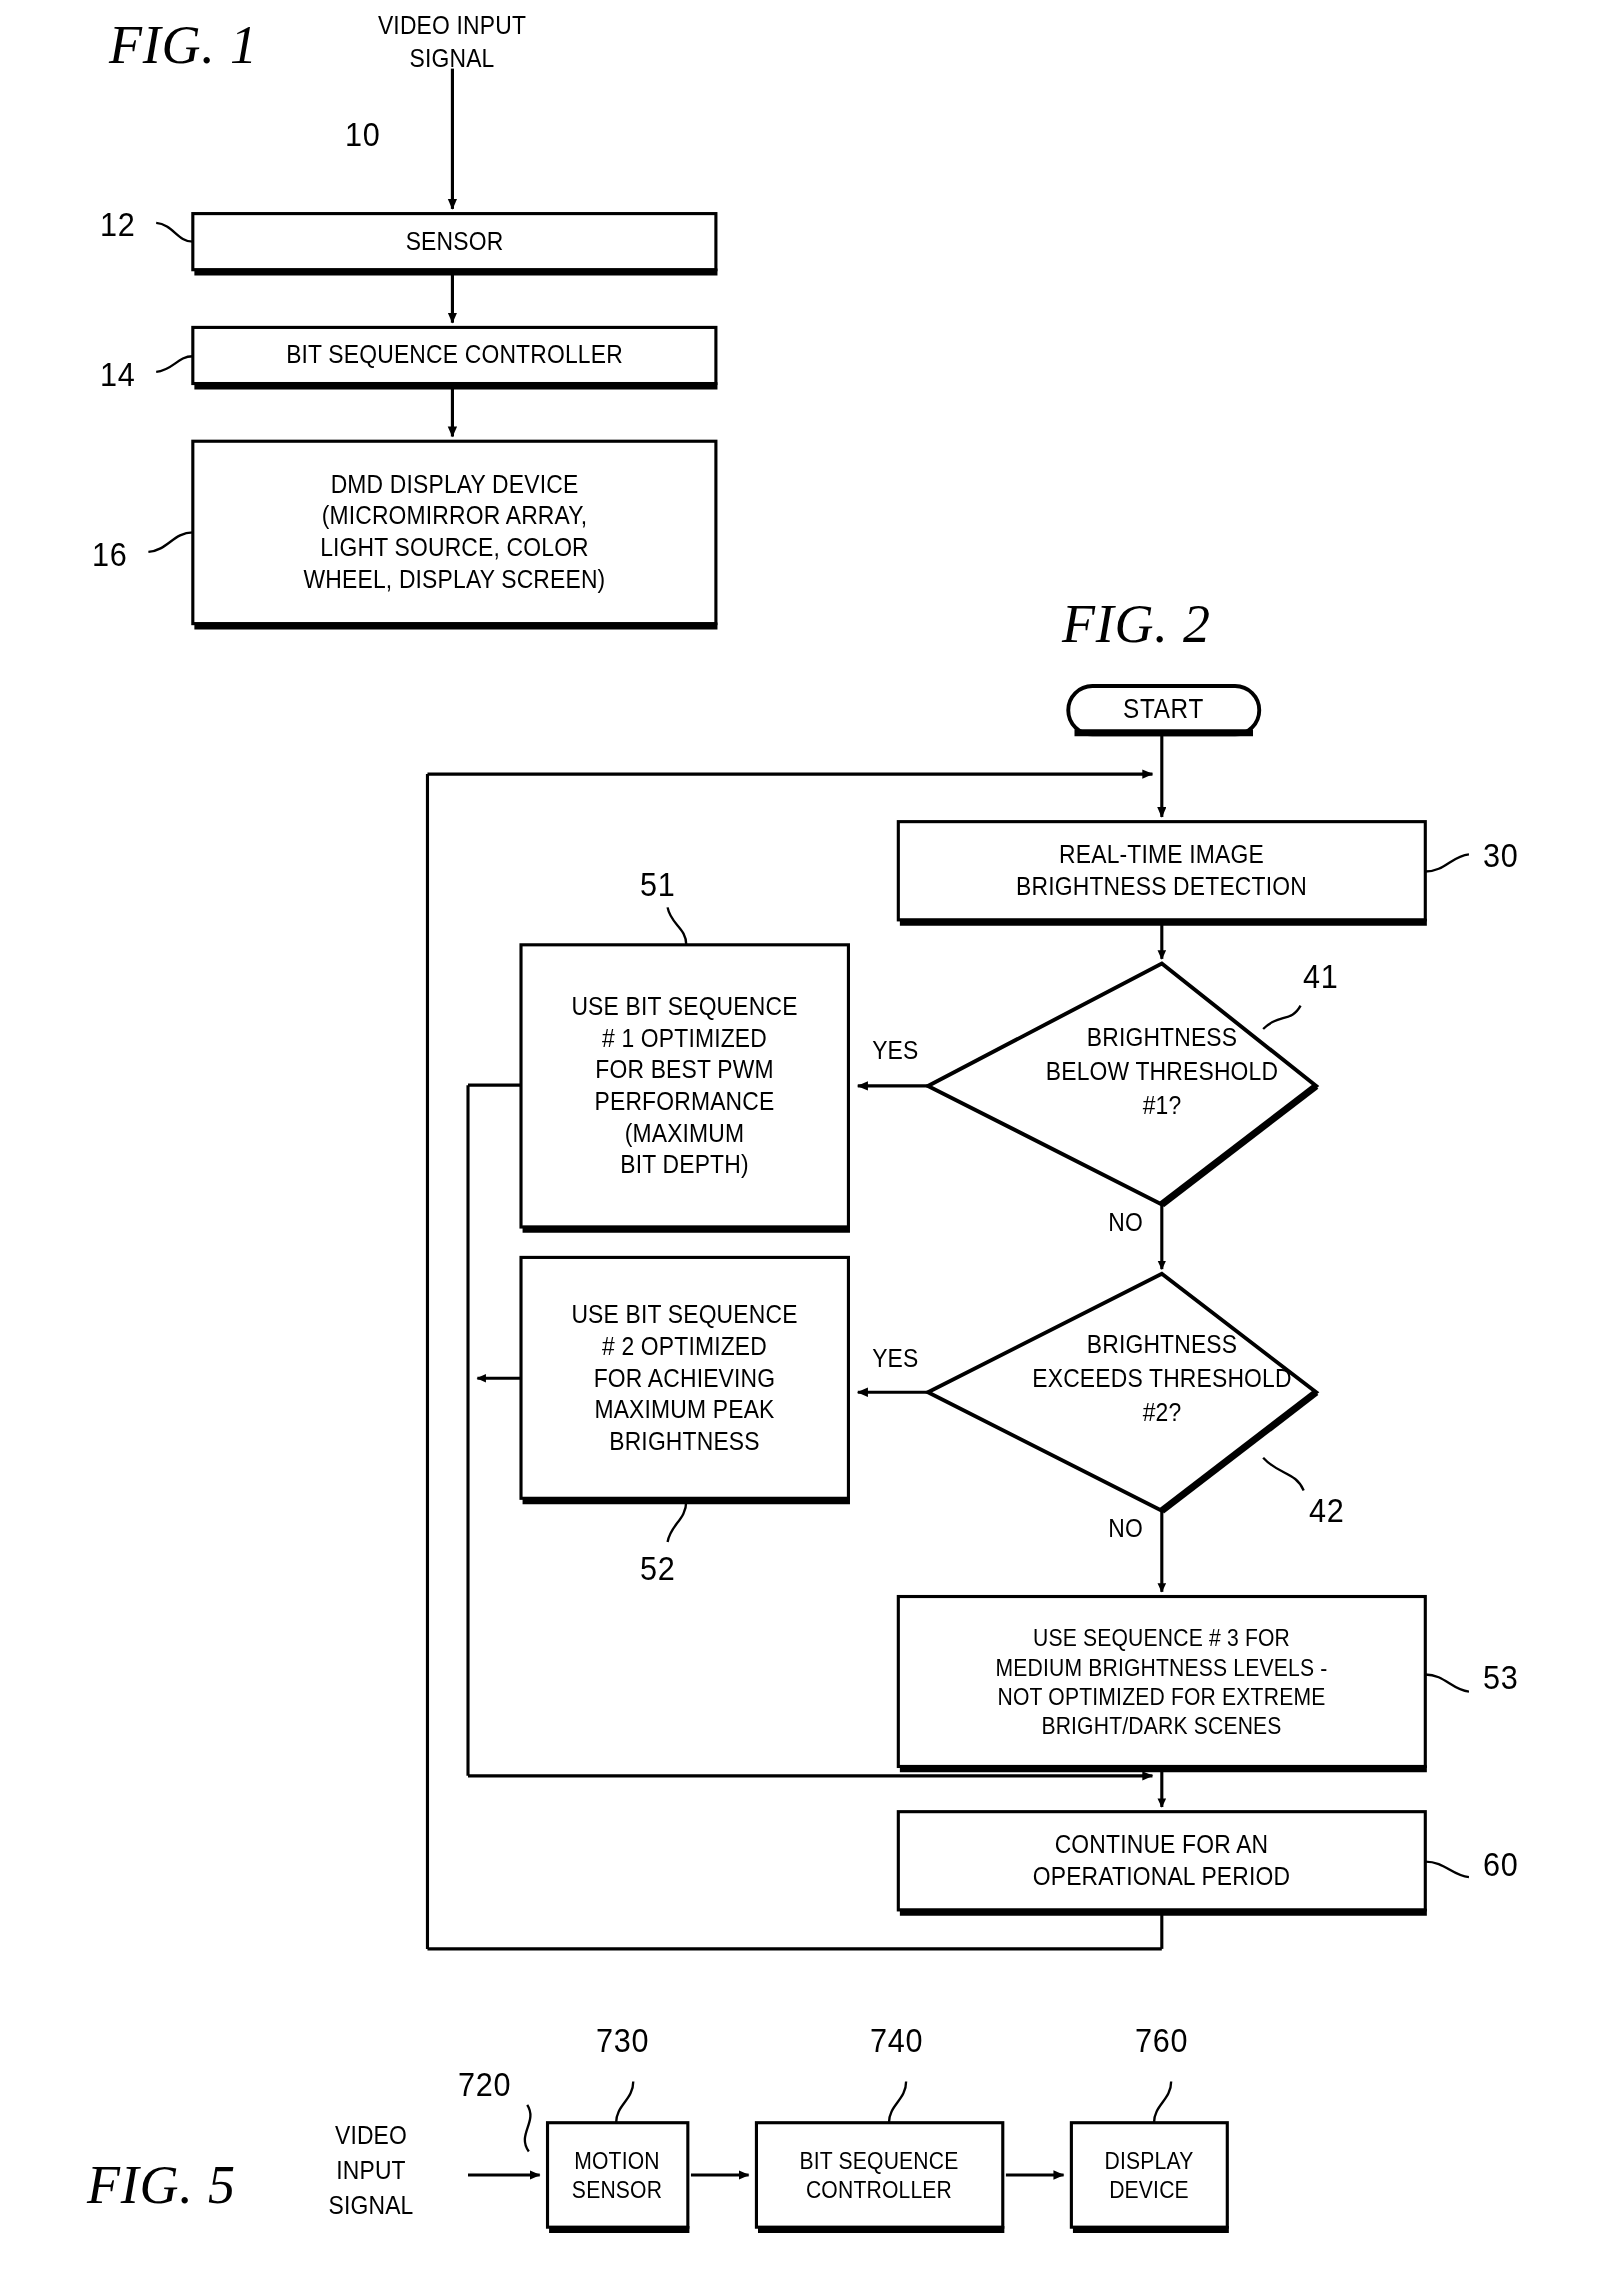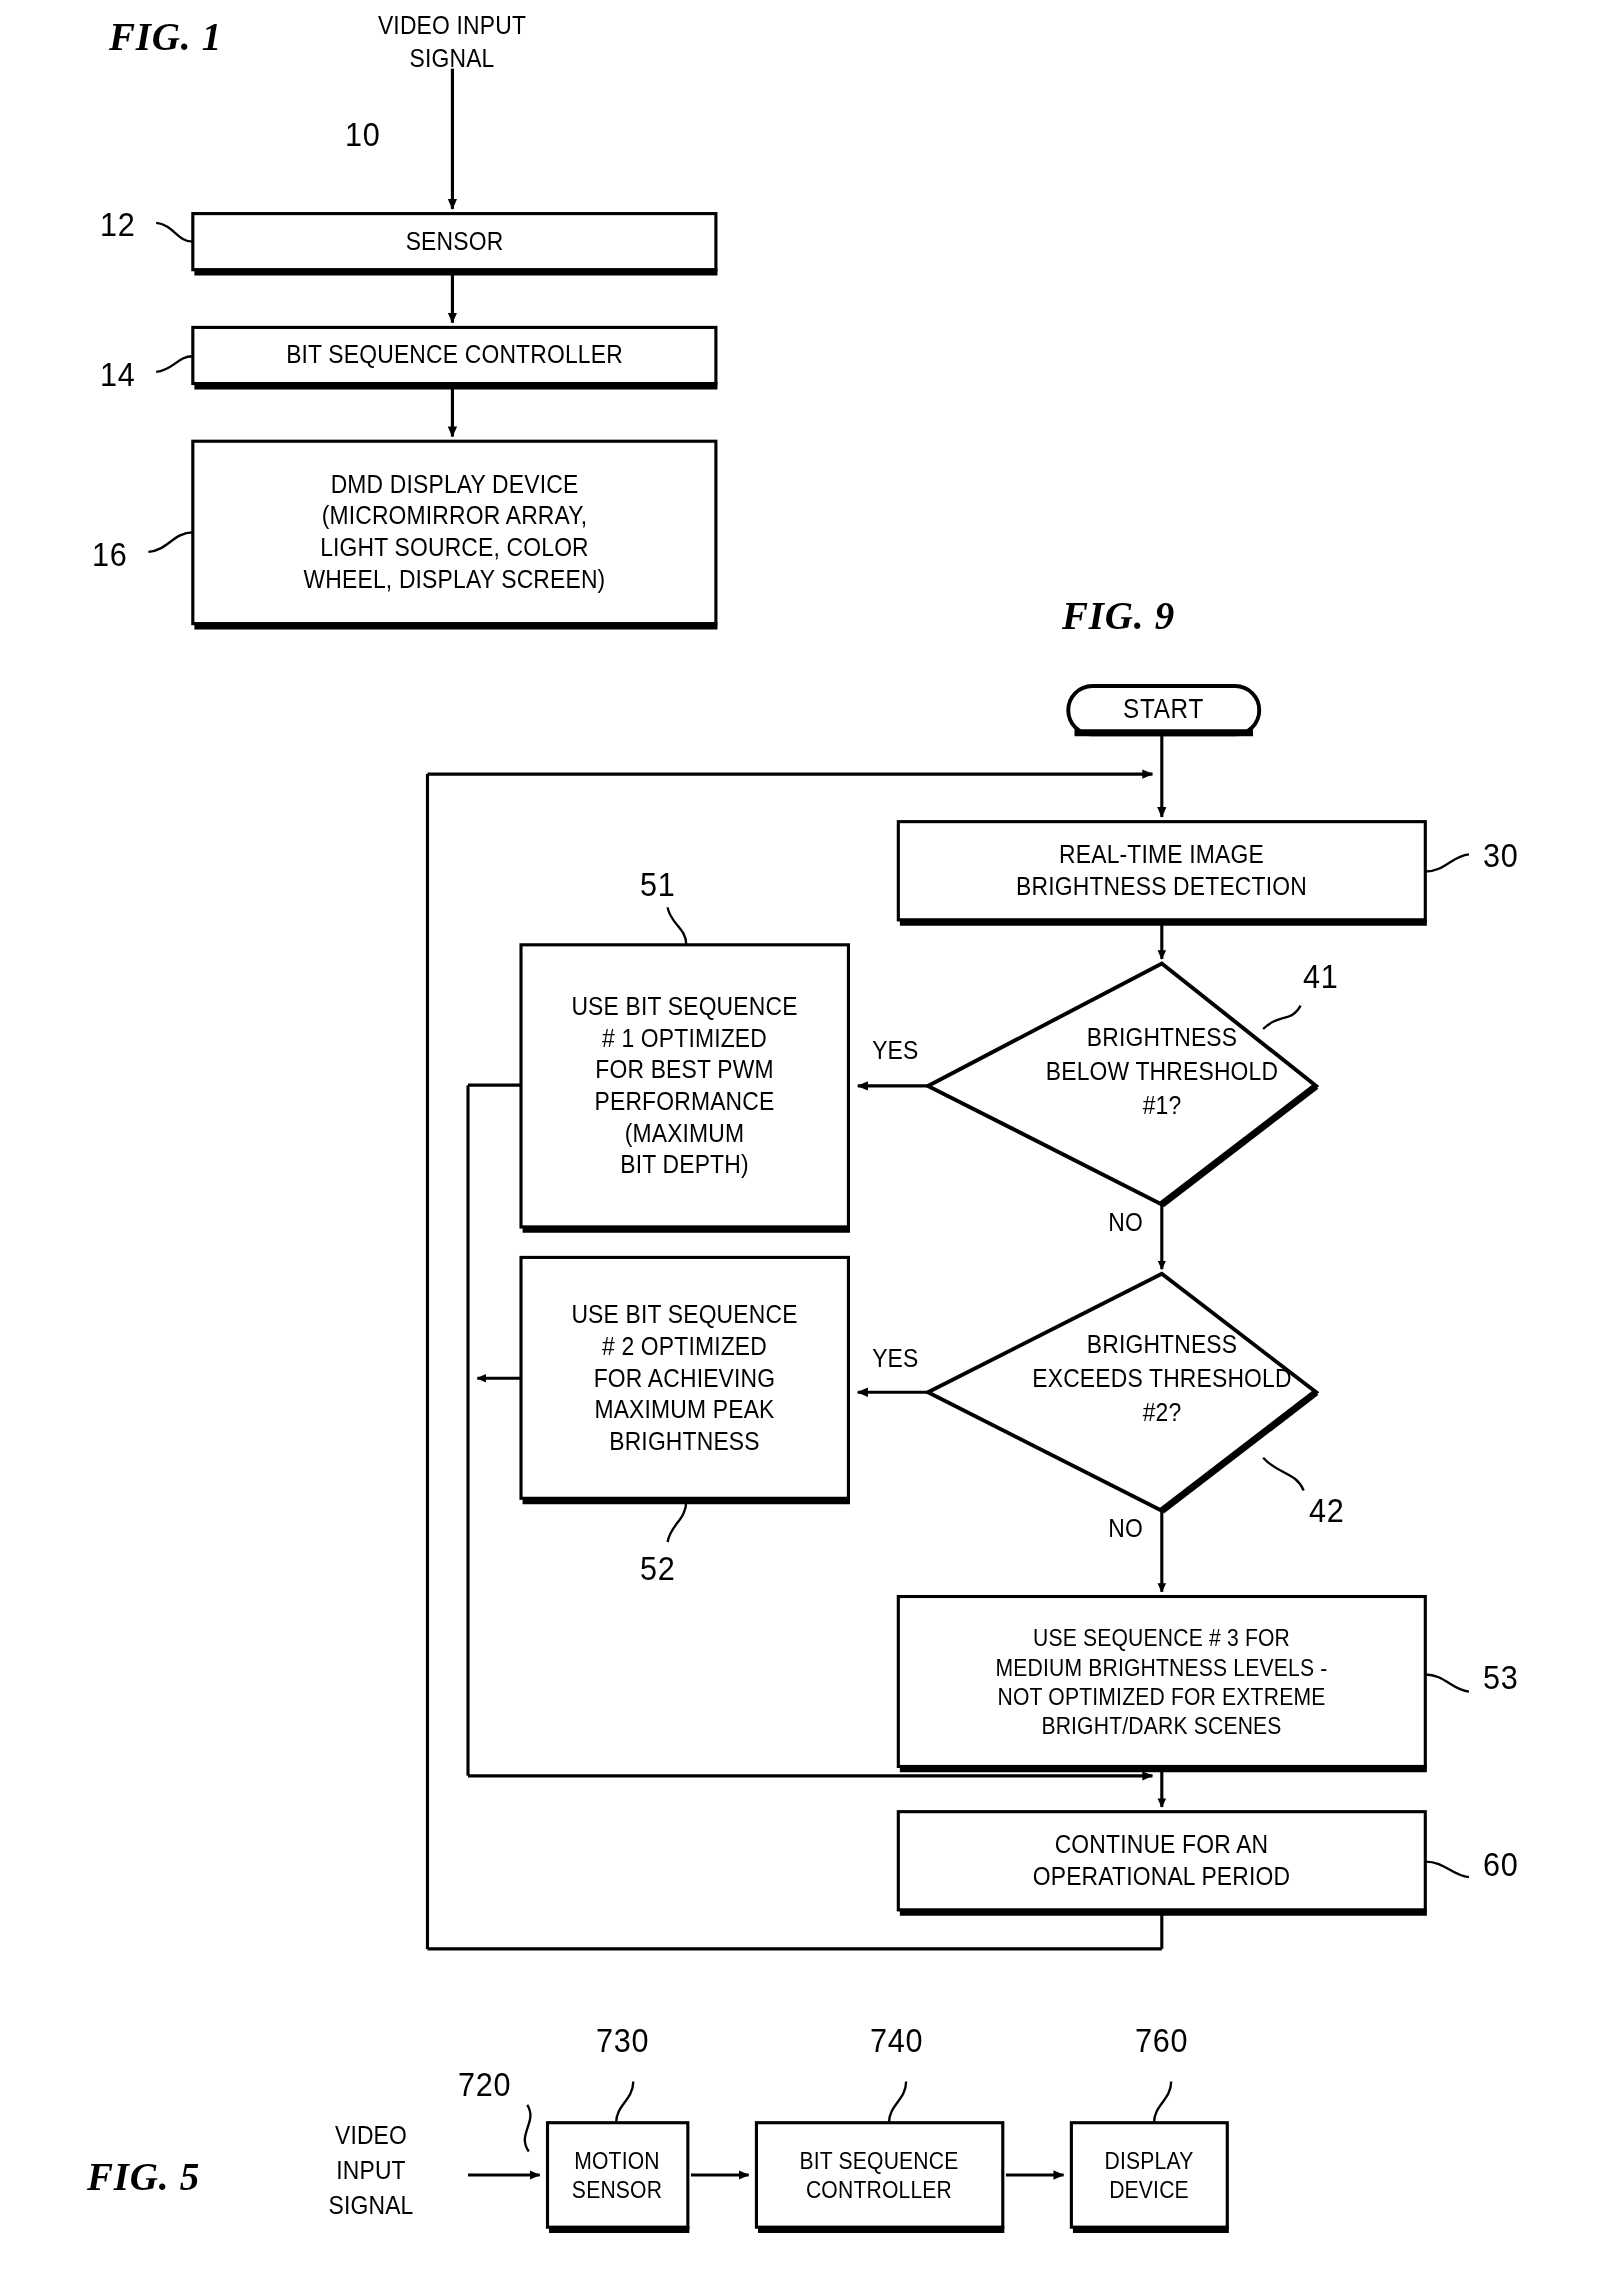--- a/index.html
+++ b/index.html
@@ -25,22 +25,22 @@
     top: 0;
     width: 1615px;
     height: 2295px;
     pointer-events: none;
   }
   
   .figlabel {
     position: absolute;
     font-family: "Liberation Serif", serif;
     font-style: italic;
-    font-weight: 700;
-    font-size: 39px;
+    font-weight: 400;
+    font-size: 54px;
     letter-spacing: 0.8px;
     white-space: nowrap;
   }
   
   .boxtext {
     position: absolute;
     display: flex;
     align-items: center;
     justify-content: center;
     text-align: center;
@@ -227,21 +227,21 @@
 
   <div class="boxtext" style="left:193px; top:214px; width:523px; height:56px;">SENSOR</div>
 
   <div class="boxtext" style="left:193px; top:327px; width:523px; height:56px;">BIT SEQUENCE CONTROLLER</div>
 
   <div class="boxtext" style="left:193px; top:441px; width:523px; height:182px; white-space:pre-line;">DMD DISPLAY DEVICE
 (MICROMIRROR ARRAY,
 LIGHT SOURCE, COLOR
 WHEEL, DISPLAY SCREEN)</div>
 
-  <div class="figlabel" style="left:1062px; top:593px;">FIG. 9</div>
+  <div class="figlabel" style="left:1062px; top:593px;">FIG. 2</div>
 
   <div class="startlabel" style="left:1068px; top:694px; width:191px; text-align:center;">START</div>
 
   <div class="boxtext" style="left:898px; top:822px; width:527px; height:98px; white-space:pre-line;">REAL-TIME IMAGE
 BRIGHTNESS DETECTION</div>
   <div class="refnum" style="left:1481px; top:836px;">30</div>
 
   <div class="diamondtext" style="left:1006px; top:1021px; width:312px;">BRIGHTNESS
 BELOW THRESHOLD
 #1?</div>

